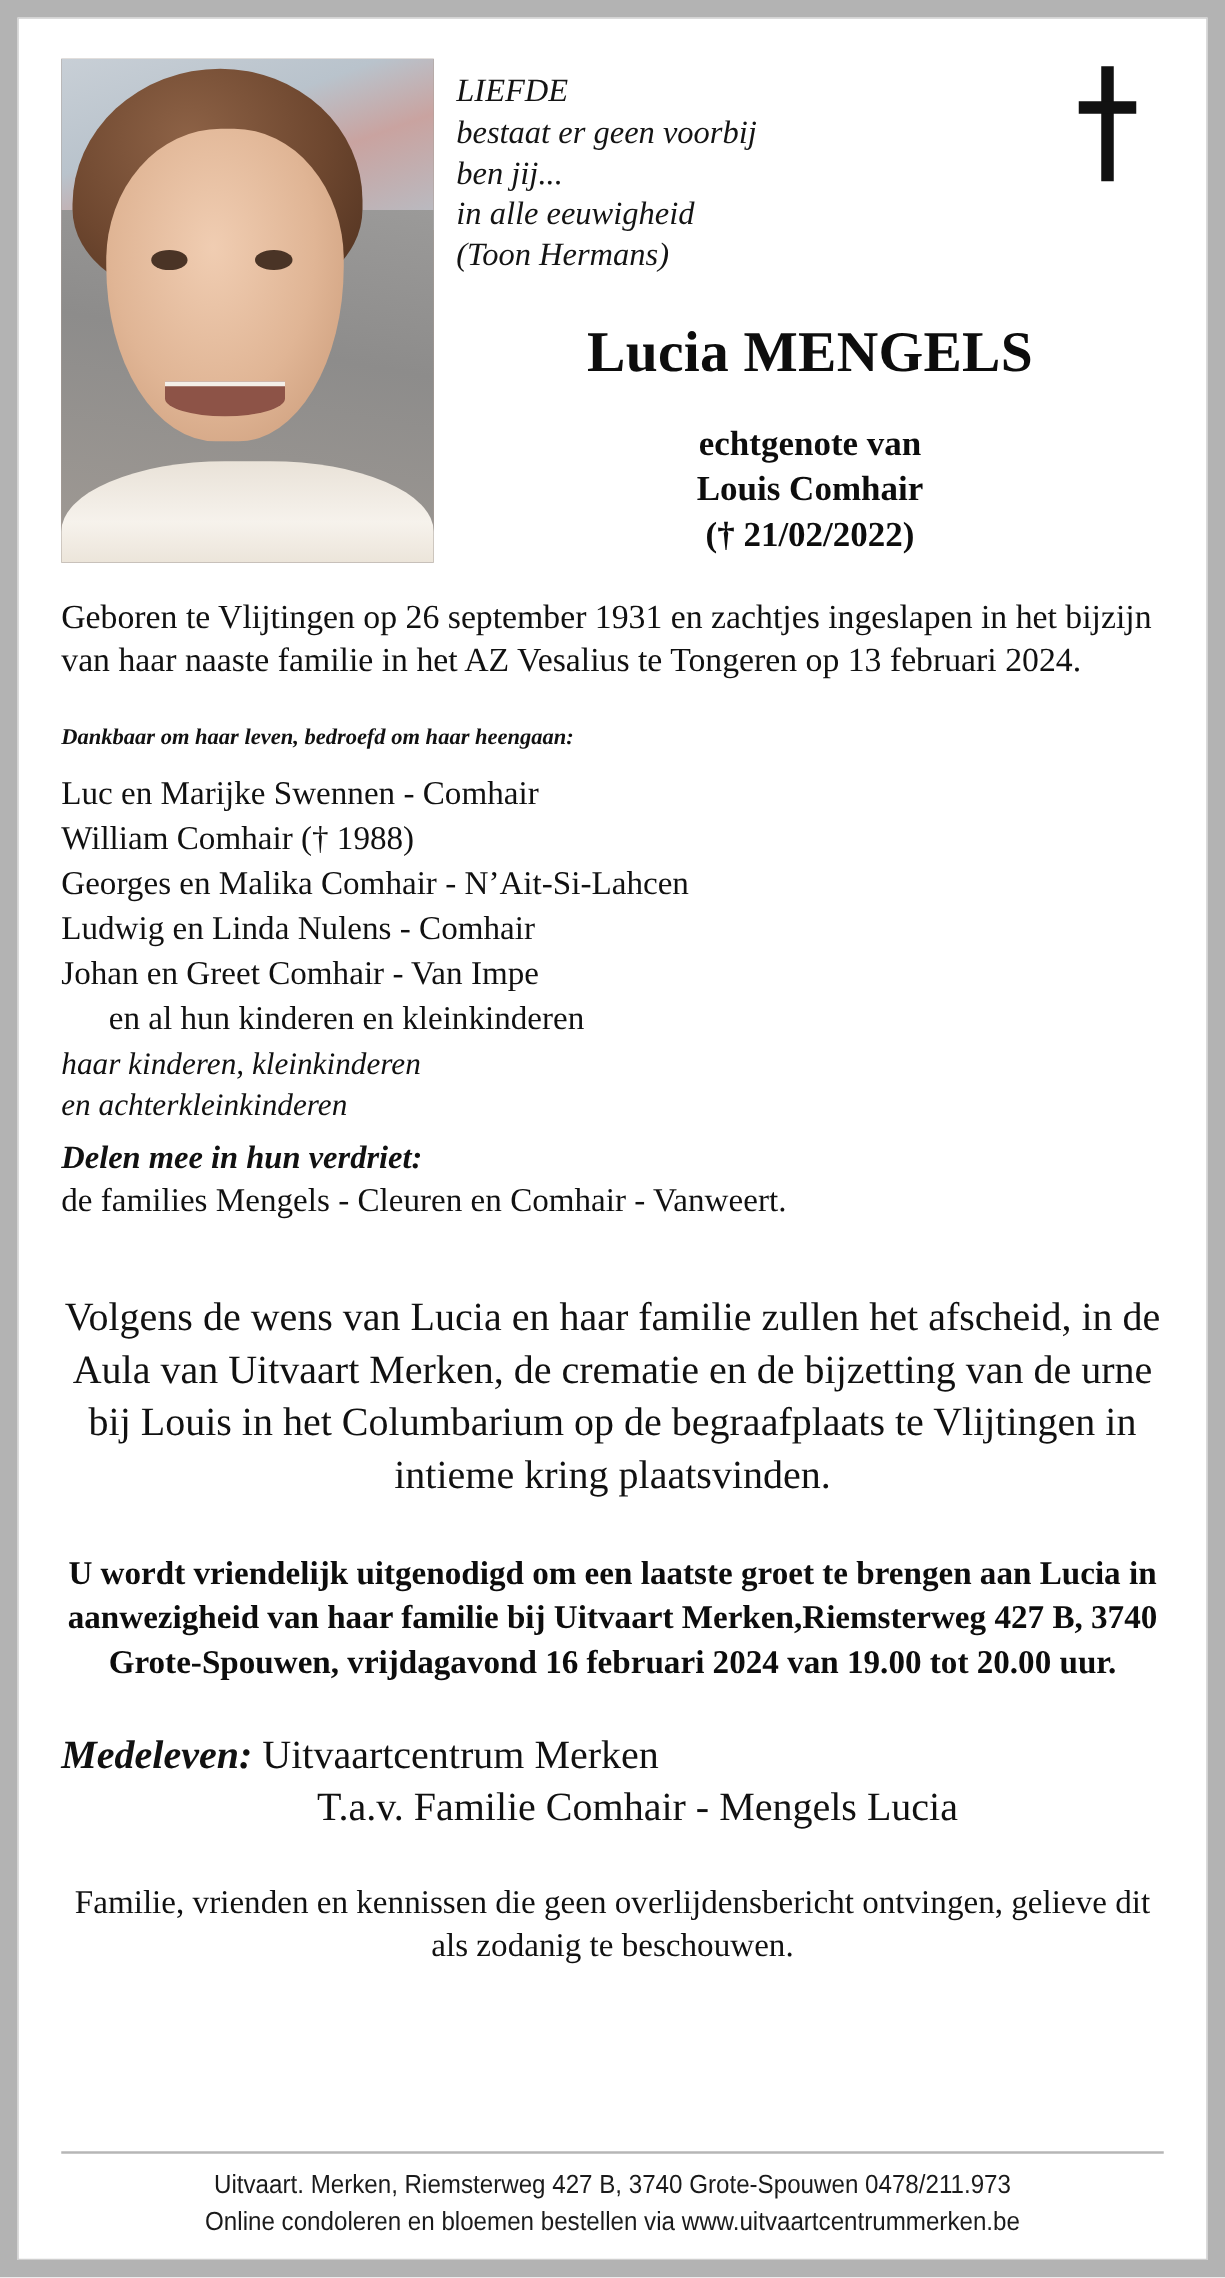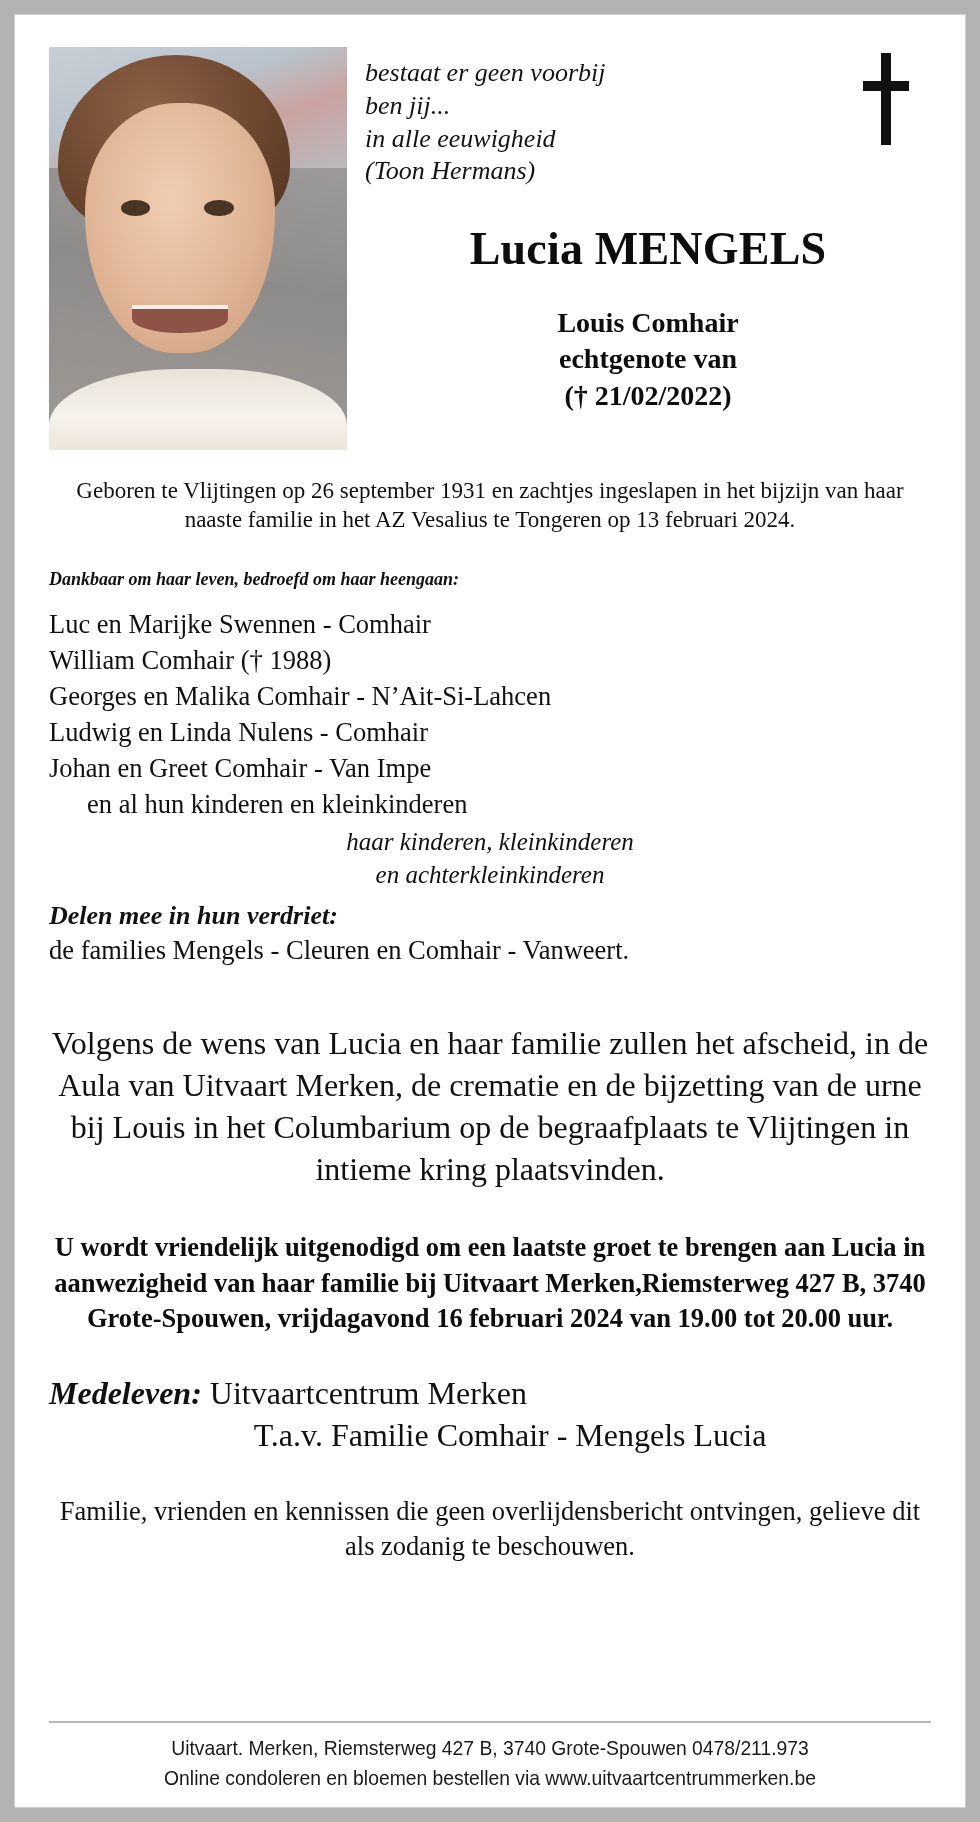--- a/index.html
+++ b/index.html
@@ -122,22 +122,22 @@
     text-align: center;
     font-weight: bold;
     font-size: 28px;
     line-height: 1.3;
     color: #0d0d0d;
     margin-top: 30px;
   }
 
   
   .bio {
-    text-align: center;
-    font-size: 23px;
+    text-align: left;
+    font-size: 27px;
     line-height: 1.28;
     margin-top: 26px;
     color: #111;
   }
   .section-head {
     font-style: italic;
     font-weight: bold;
     font-size: 18px;
     margin-top: 34px;
     color: #111;
@@ -146,21 +146,21 @@
     font-size: 26.5px;
     line-height: 1.36;
     margin-top: 16px;
     color: #111;
   }
   .family-list .indent { padding-left: 38px; }
   .grandchildren {
     font-style: italic;
     font-size: 25px;
     line-height: 1.3;
-    text-align: center;
+    text-align: left;
     color: #111;
     margin-top: 4px;
   }
   .condole-head {
     font-style: italic;
     font-weight: bold;
     font-size: 26px;
     margin-top: 10px;
     color: #111;
   }
@@ -234,31 +234,32 @@
       </div>
 
       <div class="topright">
 
         <div class="cross">
           <div class="v"></div>
           <div class="h"></div>
         </div>
 
         <div class="poem">
+          <div>LIEFDE</div>
           <div>bestaat er geen voorbij</div>
           <div>ben jij...</div>
           <div>in alle eeuwigheid</div>
           <div>(Toon Hermans)</div>
         </div>
 
         <div class="deceased-name">Lucia MENGELS</div>
 
         <div class="spouse-block">
+          <div>echtgenote van</div>
           <div>Louis Comhair</div>
-          <div>echtgenote van</div>
           <div>(† 21/02/2022)</div>
         </div>
 
       </div>
     </div>
 
     <div class="bio">Geboren te Vlijtingen op 26 september 1931 en zachtjes ingeslapen in het bijzijn van haar naaste familie in het AZ Vesalius te Tongeren op 13 februari 2024.</div>
 
     <div class="section-head">Dankbaar om haar leven, bedroefd om haar heengaan:</div>
 

